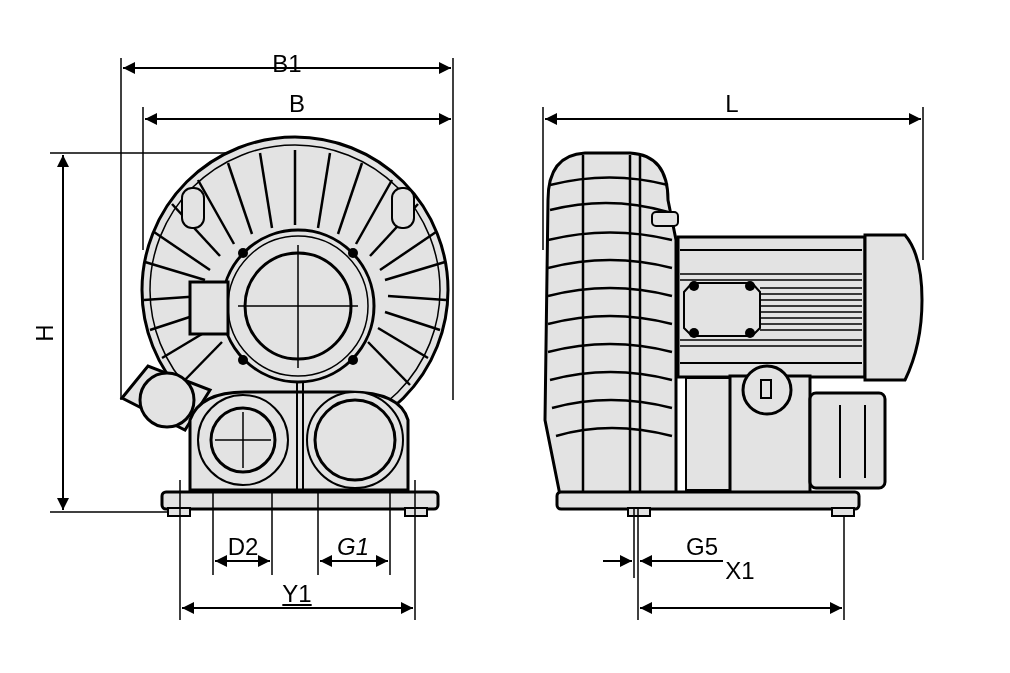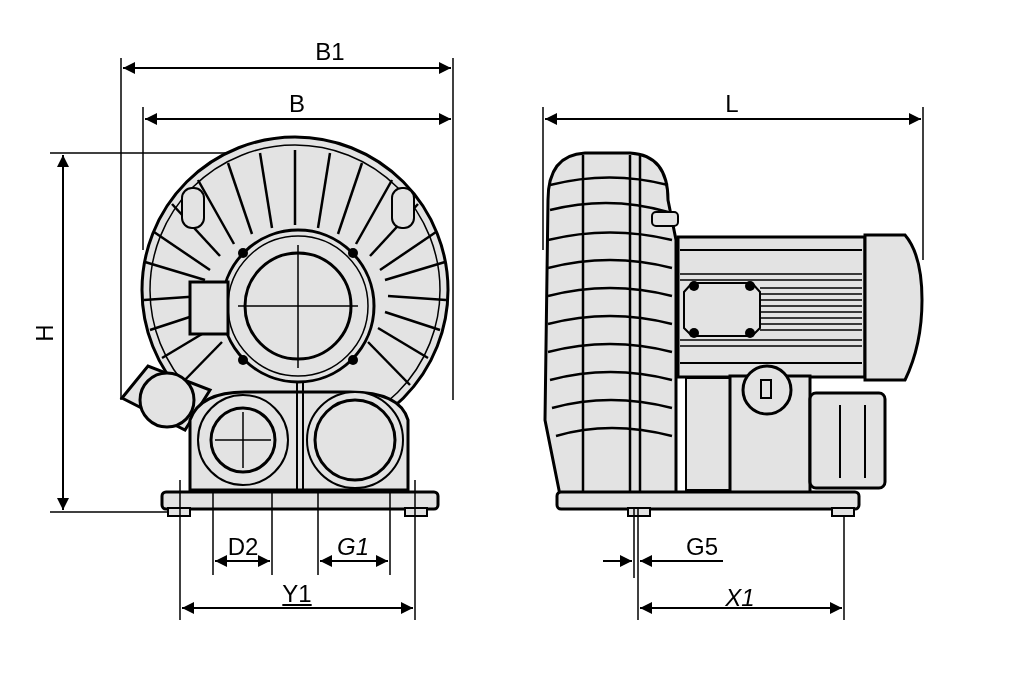--- a/index.html
+++ b/index.html
@@ -169,21 +169,21 @@
 
     <line class="thin" x1="634" y1="508" x2="634" y2="578"></line>
     <line class="thin" x1="638" y1="508" x2="638" y2="620"></line>
     <line class="thin" x1="844" y1="515" x2="844" y2="620"></line>
     <line class="ln" x1="603" y1="561" x2="632" y2="561" marker-end="url(#arr)"></line>
     <line class="ln" x1="723" y1="561" x2="640" y2="561" marker-end="url(#arr)"></line>
     <line class="ln" x1="640" y1="608" x2="842" y2="608" marker-start="url(#arr)" marker-end="url(#arr)"></line>
   </g>
 </svg>
 
-<div class="dim-label" style="left:287px; top:40px;margin-left:43px;">B1</div>
+<div class="dim-label" style="left:287px; top:52px;">B1</div>
 <div class="dim-label" style="left:297px; top:92px;">B</div>
 <div class="dim-label rot" style="left:45px; top:333px;">H</div>
 <div class="dim-label" style="left:243px; top:535px;text-align:right;">D2</div>
 <div class="dim-label" style="left:353px; top:535px;font-style:italic;">G1</div>
 <div class="dim-label" style="left:297px; top:582px;text-decoration:underline;">Y1</div>
 <div class="dim-label" style="left:732px; top:92px;">L</div>
 <div class="dim-label" style="left:702px; top:535px;">G5</div>
-<div class="dim-label" style="left:740px; top:586px;font-style:italic;">X1</div>
+<div class="dim-label" style="left:740px; top:559px;">X1</div>
 
 </body></html>

